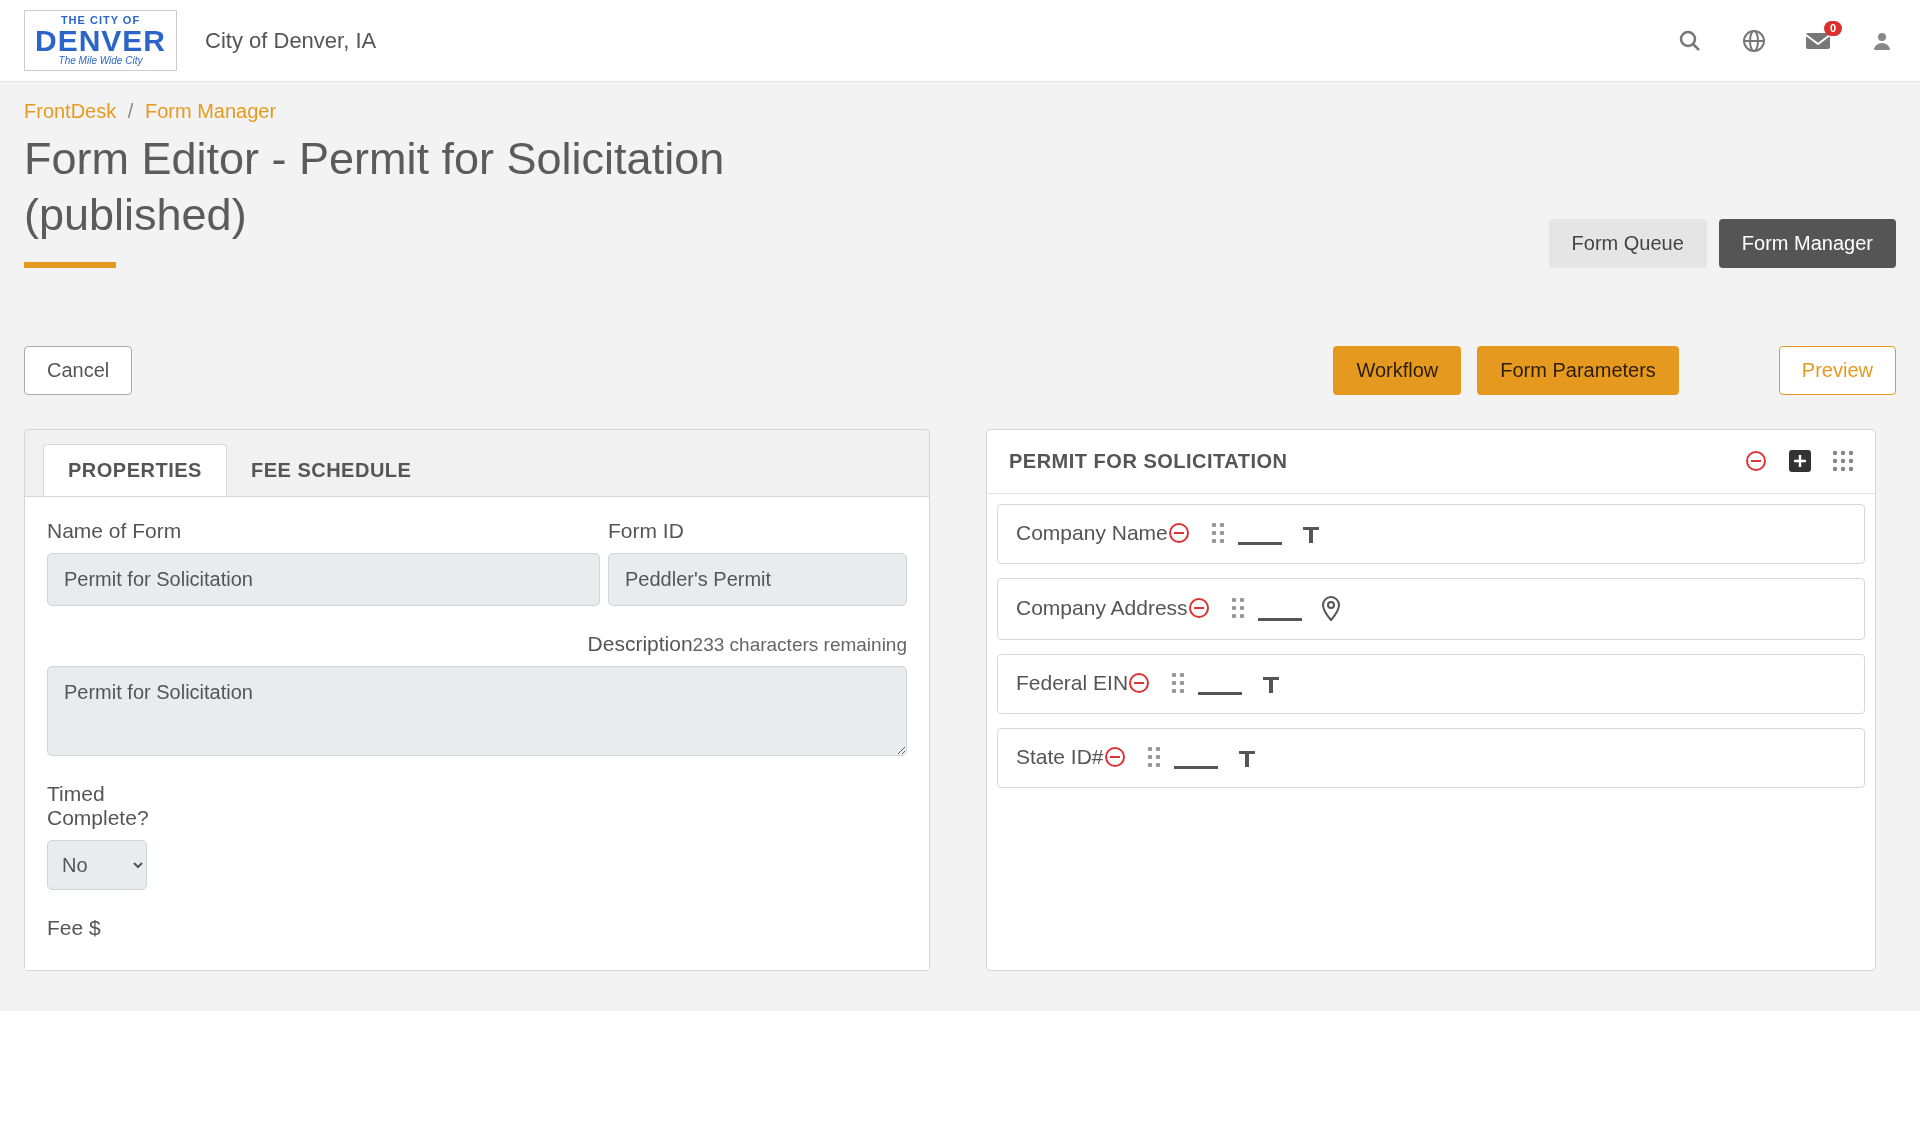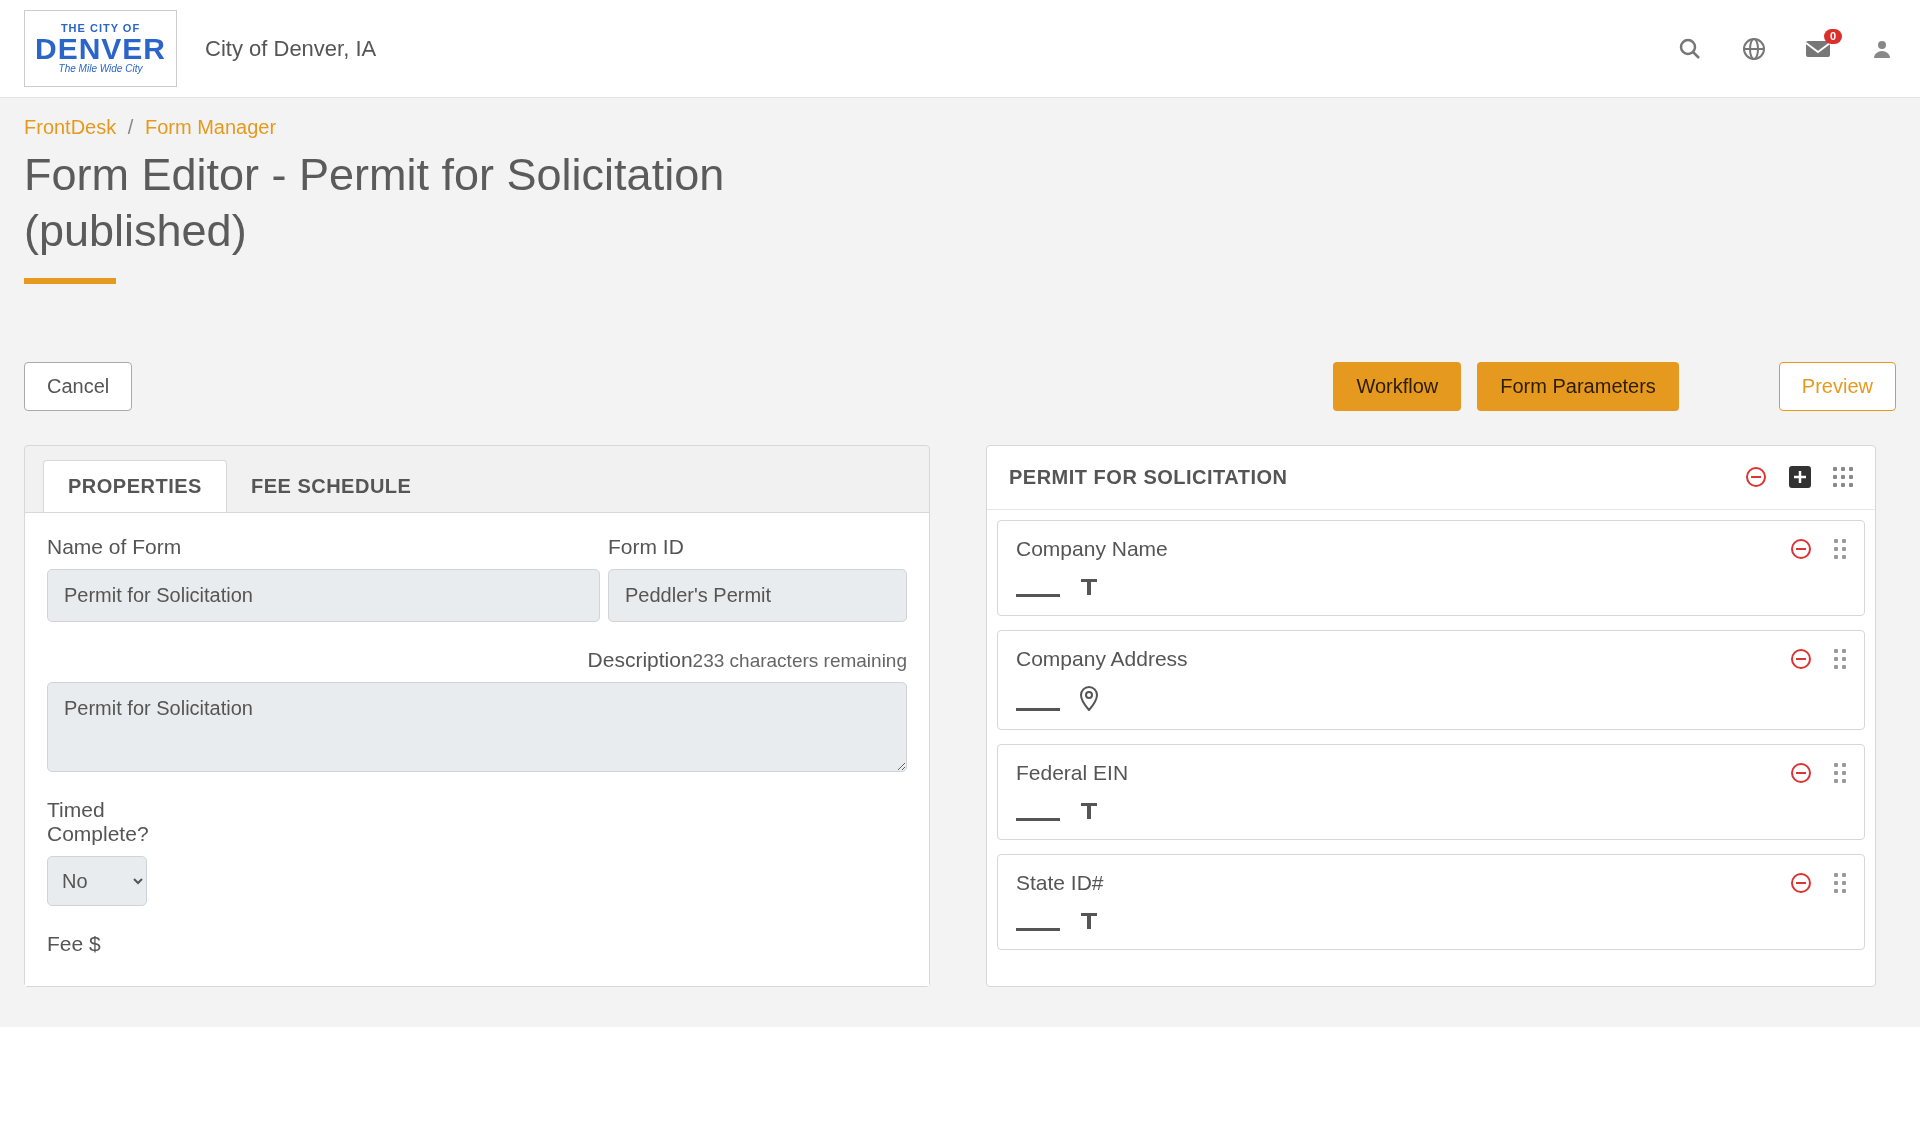--- a/index.html
+++ b/index.html
@@ -1,19 +1,19 @@
 <!DOCTYPE html>
 <html><head>
 <meta charset="utf-8">
 <style>
 *{box-sizing:border-box;margin:0;padding:0;font-family:"Segoe UI",Arial,sans-serif}
 body{background:#fff;color:#333;width:1920px;height:1140px;overflow:hidden;transform-origin:0 0}
 .header{display:flex;align-items:center;justify-content:space-between;padding:10px 24px;border-bottom:1px solid #e5e5e5;background:#fff}
 .header-left{display:flex;align-items:center;gap:28px}
-.logo{border:1px solid #ccc;padding:12px 10px;text-align:center;line-height:1}
+.logo{border:1px solid #ccc;padding:4px 10px;text-align:center;line-height:1}
 .logo .line1{font-size:11px;font-weight:700;color:#2b65c9;letter-spacing:1px}
 .logo .line2{font-size:30px;font-weight:800;color:#2b65c9;letter-spacing:1px}
 .logo .line3{font-size:10px;color:#2b65c9;font-style:italic}
 .org-name{font-size:22px;color:#555}
 .header-right{display:flex;align-items:center;gap:36px;color:#777}
 .icon-btn{cursor:pointer;position:relative;width:28px;height:28px;display:flex;align-items:center;justify-content:center}
 .badge{position:absolute;top:-6px;right:-10px;background:#d9302c;color:#fff;border-radius:8px;font-size:11px;font-weight:700;padding:1px 6px;line-height:1.2}
 svg{display:block}
 .content{background:#f3f3f3;padding:18px 24px 40px 24px}
 .top-row{display:flex;justify-content:space-between;align-items:flex-end}
@@ -45,21 +45,21 @@
 .input{background:#e9ecef;border:1px solid #d0d4d8;border-radius:5px;padding:14px 16px;font-size:20px;color:#555}
 .input[disabled]{color:#555}
 .desc-head{display:flex;justify-content:flex-end;align-items:baseline}
 .chars{color:#666;font-size:19px}
 textarea.input{height:90px;resize:both}
 select.input{appearance:auto;width:100px;padding:12px 10px}
 .panel-right .section-head{display:flex;align-items:center;justify-content:space-between;padding:20px 22px;border-bottom:1px solid #e6e6e6}
 .section-title{font-size:20px;font-weight:700;color:#555;letter-spacing:.5px}
 .head-icons{display:flex;align-items:center;gap:22px}
 .field-list{padding:10px}
-.field-card{border:1px solid #d7d7d7;border-radius:4px;padding:16px 18px 18px 18px;margin-bottom:14px;display:flex;flex-direction:column;gap:14px}
+.field-card{border:1px solid #d7d7d7;border-radius:4px;padding:16px 18px 18px 18px;margin-bottom:14px;display:flex;flex-direction:row;gap:14px}
 .field-head{display:flex;align-items:center;justify-content:space-between}
 .field-label{font-size:21px;color:#555}
 .field-icons{display:flex;align-items:center;gap:22px}
 .field-body{display:flex;align-items:flex-end;gap:18px}
 .blank{width:44px;height:0;border-bottom:3px solid #555}
 .type-icon{color:#555}
 .grip{display:grid;grid-template-columns:repeat(2,4px);grid-template-rows:repeat(3,4px);gap:4px}
 .grip span{width:4px;height:4px;background:#999;border-radius:1px}
 .grip3{display:grid;grid-template-columns:repeat(3,4px);grid-template-rows:repeat(3,4px);gap:4px}
 .grip3 span{width:4px;height:4px;background:#888;border-radius:1px}
@@ -115,20 +115,24 @@
   <div class="top-row">
     <div>
       <div class="breadcrumb">
         <a href="#">FrontDesk</a>
         <span class="sep">/</span>
         <a href="#">Form Manager</a>
       </div>
       <h1 class="page-title">Form Editor - Permit for Solicitation (published)</h1>
       <div class="title-underline"></div>
     </div>
+    <div class="top-buttons">
+      <div class="btn btn-default">Form Queue</div>
+      <div class="btn btn-dark">Form Manager</div>
+    </div>
   </div>
 
   <div class="action-row">
     <div class="btn btn-outline">Cancel</div>
     <div class="action-right">
       <div class="btn btn-orange">Workflow</div>
       <div class="btn btn-orange">Form Parameters</div>
     </div>
     <div style="width:56px"></div>
     <div class="btn btn-orange-outline">Preview</div>

